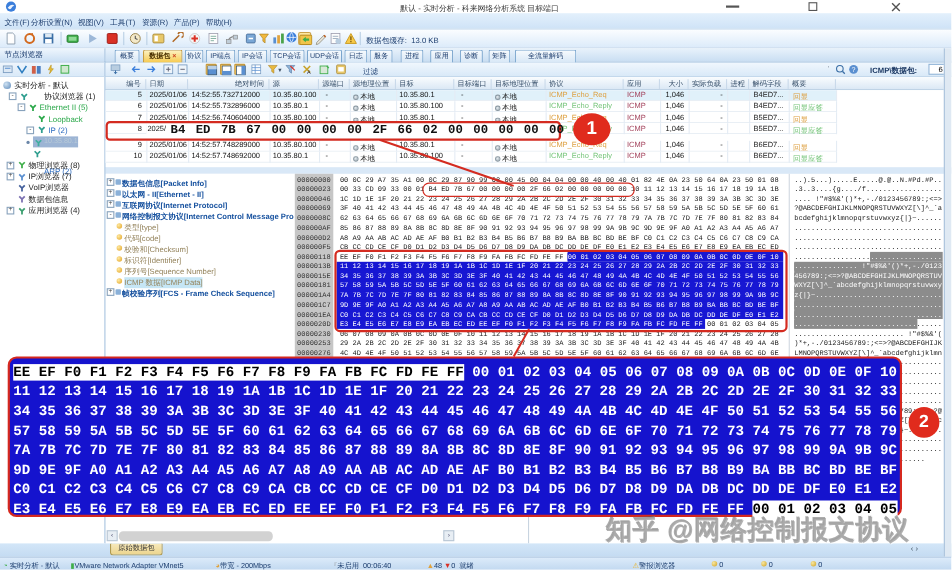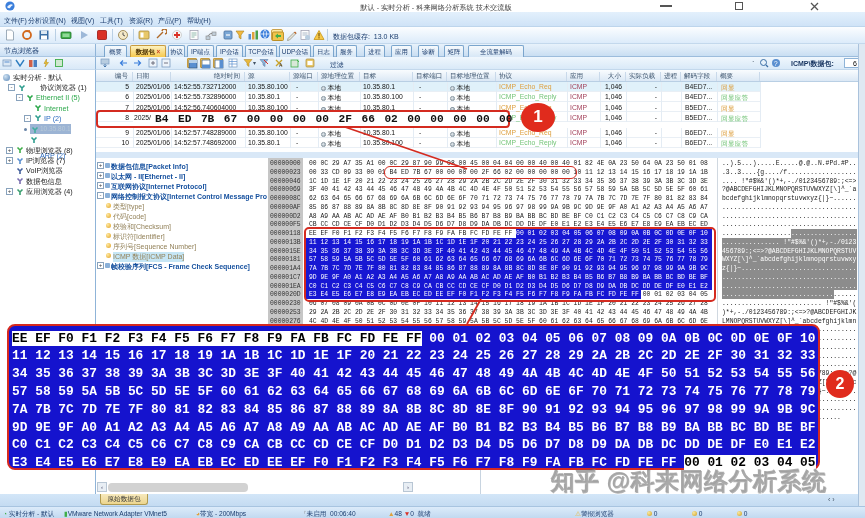--- a/index.html
+++ b/index.html
@@ -54,21 +54,21 @@
 #statusbar{left:0;top:506px;width:865px;height:12px;background:linear-gradient(#dcebfa,#c2d9f0);border-top:1px solid #a8c4e0;font-size:6.6px;color:#1c3d6e}
 .st{position:absolute;top:2.5px;white-space:nowrap}
 #wm{left:551px;top:466px;font-size:24px;font-weight:bold;color:rgba(158,158,158,0.80);text-shadow:0.7px 0.7px 0 rgba(255,255,255,0.55), -0.7px -0.7px 0 rgba(90,90,90,0.5);letter-spacing:0.5px;white-space:nowrap}
 </style></head><body>
 
 <div class="ab" id="title"></div>
 <svg class="ab" style="left:5px;top:1px" width="10" height="10" viewBox="0 0 10 10">
     <circle cx="5" cy="5" r="4.6" fill="#3a7edb"></circle>
     <path d="M2 6 Q5 2 8 4 Q6 5 5 7 Q3.5 8 2 6Z" fill="#fff" opacity="0.9"></path>
   </svg>
-<div class="ab" style="left:351px;top:2.5px;width:170px;text-align:center;font-size:7.2px;color:#3a3a3a;white-space:nowrap">默认 - 实时分析 - 科来网络分析系统 技术交流版</div>
+<div class="ab" style="left:351px;top:2.5px;width:170px;text-align:center;font-size:7.2px;color:#3a3a3a;white-space:nowrap">默认 - 实时分析 - 科来网络分析系统 目标端口</div>
 <div class="ab" style="left:660px;top:5px;width:12px;height:1.5px;background:#555"></div>
 <div class="ab" style="left:735px;top:2px;width:8px;height:8px;border:1.2px solid #555"></div>
 <svg class="ab" style="left:810px;top:2px" width="9" height="9" viewBox="0 0 9 9">
     <path d="M1 1 L8 8 M8 1 L1 8" stroke="#555" stroke-width="1.3"></path>
   </svg>
 <div class="ab" id="menubar">
 <div class="menuitem" style="left:4px">文件(F)</div>
 <div class="menuitem" style="left:28px">分析设置(N)</div>
 <div class="menuitem" style="left:71px">视图(V)</div>
 <div class="menuitem" style="left:100px">工具(T)</div>
@@ -208,21 +208,21 @@
       </svg></div>
 <div class="ti" style="left:40px;top:13.0px;color:#222">协议浏览器 (1)</div>
 <div class="pm" style="left:16.0px;top:24.3px">-</div>
 <div class="ab" style="left:26.0px;top:23.8px;width:8px;height:8px"><svg width="8" height="8" viewBox="0 0 8 8">
         <path d="M4 7 V4 M4 4 L1.5 1.5 M4 4 L6.5 1.5" stroke="#2ba84a" stroke-width="1.6" fill="none"></path>
       </svg></div>
 <div class="ti" style="left:36px;top:23.3px;color:#2ba84a">Ethernet II (5)</div>
 <div class="ab" style="left:34.0px;top:34.1px;width:8px;height:8px"><svg width="8" height="8" viewBox="0 0 8 8">
         <path d="M4 7 V4 M4 4 L1.5 1.5 M4 4 L6.5 1.5" stroke="#2ba84a" stroke-width="1.6" fill="none"></path>
       </svg></div>
-<div class="ti" style="left:44px;top:33.6px;color:#2ba84a">Internet</div>
+<div class="ti" style="left:44px;top:33.6px;color:#2ba84a">Loopback</div>
 <div class="pm" style="left:24.0px;top:44.9px">-</div>
 <div class="ab" style="left:34.0px;top:44.4px;width:8px;height:8px"><svg width="8" height="8" viewBox="0 0 8 8">
         <path d="M4 7 V4 M4 4 L1.5 1.5 M4 4 L6.5 1.5" stroke="#2f9e8f" stroke-width="1.6" fill="none"></path>
       </svg></div>
 <div class="ti" style="left:44px;top:43.9px;color:#2b6bc0">IP (2)</div>
 <div class="ab" style="left:30px;top:54.2px;width:41px;height:9.5px;background:#9cb4d4"></div>
 <div class="ab" style="left:31px;top:55.5px;width:7px;height:7px"><svg width="8" height="8" viewBox="0 0 8 8">
         <path d="M4 7 V4 M4 4 L1.5 1.5 M4 4 L6.5 1.5" stroke="#3fae9f" stroke-width="1.6" fill="none"></path>
       </svg></div>
 <div class="ti" style="left:40px;top:54.8px;color:#b8cad8;font-size:6.5px">10.35.80.1</div>
@@ -681,12 +681,12 @@
 <div class="st" style="left:64px"><span style="color:#3fae49">▮</span>VMware Network Adapter VMnet5</div>
 <div class="st" style="left:196px"><span style="color:#e0a23c">◕</span>带宽 - 200Mbps</div>
 <div class="st" style="left:300px"><span style="color:#888">『</span>未启用&nbsp; 00:06:40</div>
 <div class="st" style="left:388px"><span style="color:#e0a23c">▲</span>48 <span style="color:#d93025">▼</span>0&nbsp; 就绪</div>
 <div class="st" style="left:575px"><span style="color:#e8b93e">⚠</span>警报浏览器</div>
 <div class="st" style="left:647px"><span style="display:inline-block;width:5px;height:5px;border-radius:50%;background:radial-gradient(circle at 35% 35%,#f8e8a0,#d0a020)"></span> 0</div>
 <div class="st" style="left:692px"><span style="display:inline-block;width:5px;height:5px;border-radius:50%;background:radial-gradient(circle at 35% 35%,#f8e8a0,#d0a020)"></span> 0</div>
 <div class="st" style="left:737px"><span style="display:inline-block;width:5px;height:5px;border-radius:50%;background:radial-gradient(circle at 35% 35%,#f8e8a0,#d0a020)"></span> 0</div>
 </div>
 <div class="ab" style="left:858px;top:44px;width:7px;height:462px;background:#dfe9f3;border-left:1px solid #aac2dc"></div>
-<div class="ab" id="wm">知乎 @科来网络分析系统</div>
+<div class="ab" id="wm">知乎 @网络控制报文协议</div>
 </body></html>

